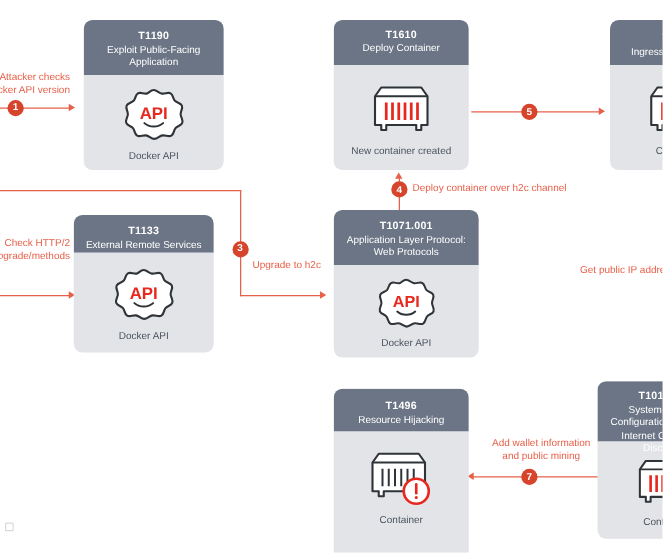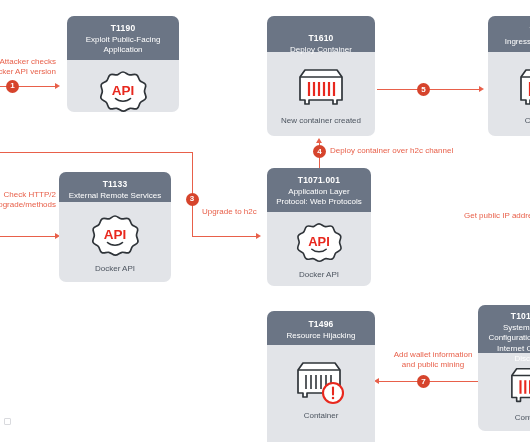--- a/index.html
+++ b/index.html
@@ -152,39 +152,39 @@
   </div>
 
   <div class="line hline" style="left:378px;top:381px;width:103px;"></div>
   <div class="arrowhead arrow-left" style="left:374px;top:377.6px;"></div>
   <div class="badge" style="left:417px;top:375px;">7</div>
   <div class="conn-label ctr" style="left:372px;top:350px;width:122px;">
     <div>Add wallet information</div>
     <div>and public mining</div>
   </div>
 
-  <div class="card" style="left:67px;top:16px;width:112px;height:96px;">
+  <div class="card" style="left:67px;top:16px;width:112px;height:120px;">
     <div class="card-head" style="height:44px;">
       <span class="card-id">T1190</span>
       <span class="card-title">Exploit Public-Facing Application</span>
     </div>
     <div class="card-body" style="height:76px;">
       <div class="icon-wrap">
         <svg width="52" height="48" viewBox="0 0 52 48" aria-hidden="true">
           <path d="M26 4 c2.6 0 4 2.5 6.6 2.9 2.6.4 4.7-1.5 6.9-.2 2.2 1.3 1.7 4.1 3.4 5.9 1.7 1.8 4.6 1.6 5.6 3.9 1 2.3-1.1 4.3-1 6.9.1 2.6 2.2 4.5 1.3 6.9-.9 2.4-3.8 2.3-5.4 4.2-1.6 1.9-1.1 4.7-3.3 6-2.2 1.3-4.4-.5-7-.2-2.6.3-4.1 2.8-6.7 2.8-2.6 0-4.1-2.5-6.7-2.8-2.6-.3-4.8 1.5-7 .2-2.2-1.3-1.7-4.1-3.3-6-1.6-1.9-4.5-1.8-5.4-4.2-.9-2.4 1.2-4.3 1.3-6.9.1-2.6-2-4.6-1-6.9 1-2.3 3.9-2.1 5.6-3.9 1.7-1.8 1.2-4.6 3.4-5.9 2.2-1.3 4.3.6 6.9.2C22 6.5 23.4 4 26 4 z" fill="#ffffff" stroke="#2f3439" stroke-width="1.7" stroke-linejoin="round"></path>
           <path d="M18.5 30.5 a9.5 7 0 0 0 15 0" fill="none" stroke="#2f3439" stroke-width="1.6" stroke-linecap="round"></path>
           <text x="26" y="27" text-anchor="middle" font-family="'Liberation Sans',sans-serif" font-size="13.5" font-weight="bold" fill="#e8281e">API</text>
         </svg>
       </div>
       <div class="card-caption">Docker API</div>
     </div>
   </div>
 
   <div class="card" style="left:267px;top:16px;width:108px;height:120px;">
-    <div class="card-head" style="height:36px;padding-top:17px;">
+    <div class="card-head" style="height:36px;padding-top:6px;">
       <span class="card-id">T1610</span>
       <span class="card-title">Deploy Container</span>
     </div>
     <div class="card-body" style="height:84px;">
       <div class="icon-wrap">
         <svg width="58" height="48" viewBox="0 0 58 48" aria-hidden="true">
           <path d="M8 13 L13 6 L45 6 L50 13 L50 36 L45 36 L45 40 L41 40 L41 36 L17 36 L17 40 L13 40 L13 36 L8 36 Z" fill="#ffffff" stroke="#2f3439" stroke-width="1.7" stroke-linejoin="round"></path>
           <line x1="8" y1="13" x2="50" y2="13" stroke="#2f3439" stroke-width="1.5"></line>
           <g stroke="#e8281e" stroke-width="2.2" stroke-linecap="butt">
             <line x1="17" y1="18" x2="17" y2="32"></line>
@@ -234,21 +234,21 @@
         <svg width="52" height="48" viewBox="0 0 52 48" aria-hidden="true">
           <path d="M26 4 c2.6 0 4 2.5 6.6 2.9 2.6.4 4.7-1.5 6.9-.2 2.2 1.3 1.7 4.1 3.4 5.9 1.7 1.8 4.6 1.6 5.6 3.9 1 2.3-1.1 4.3-1 6.9.1 2.6 2.2 4.5 1.3 6.9-.9 2.4-3.8 2.3-5.4 4.2-1.6 1.9-1.1 4.7-3.3 6-2.2 1.3-4.4-.5-7-.2-2.6.3-4.1 2.8-6.7 2.8-2.6 0-4.1-2.5-6.7-2.8-2.6-.3-4.8 1.5-7 .2-2.2-1.3-1.7-4.1-3.3-6-1.6-1.9-4.5-1.8-5.4-4.2-.9-2.4 1.2-4.3 1.3-6.9.1-2.6-2-4.6-1-6.9 1-2.3 3.9-2.1 5.6-3.9 1.7-1.8 1.2-4.6 3.4-5.9 2.2-1.3 4.3.6 6.9.2C22 6.5 23.4 4 26 4 z" fill="#ffffff" stroke="#2f3439" stroke-width="1.7" stroke-linejoin="round"></path>
           <path d="M18.5 30.5 a9.5 7 0 0 0 15 0" fill="none" stroke="#2f3439" stroke-width="1.6" stroke-linecap="round"></path>
           <text x="26" y="27" text-anchor="middle" font-family="'Liberation Sans',sans-serif" font-size="13.5" font-weight="bold" fill="#e8281e">API</text>
         </svg>
       </div>
       <div class="card-caption">Docker API</div>
     </div>
   </div>
 
-  <div class="card" style="left:267px;top:168px;width:104px;height:118px;">
+  <div class="card" style="left:267px;top:168px;width:116px;height:118px;">
     <div class="card-head" style="height:44px;">
       <span class="card-id">T1071.001</span>
       <span class="card-title">Application Layer Protocol: Web Protocols</span>
     </div>
     <div class="card-body" style="height:74px;">
       <div class="icon-wrap">
         <svg width="50" height="46" viewBox="0 0 52 48" aria-hidden="true">
           <path d="M26 4 c2.6 0 4 2.5 6.6 2.9 2.6.4 4.7-1.5 6.9-.2 2.2 1.3 1.7 4.1 3.4 5.9 1.7 1.8 4.6 1.6 5.6 3.9 1 2.3-1.1 4.3-1 6.9.1 2.6 2.2 4.5 1.3 6.9-.9 2.4-3.8 2.3-5.4 4.2-1.6 1.9-1.1 4.7-3.3 6-2.2 1.3-4.4-.5-7-.2-2.6.3-4.1 2.8-6.7 2.8-2.6 0-4.1-2.5-6.7-2.8-2.6-.3-4.8 1.5-7 .2-2.2-1.3-1.7-4.1-3.3-6-1.6-1.9-4.5-1.8-5.4-4.2-.9-2.4 1.2-4.3 1.3-6.9.1-2.6-2-4.6-1-6.9 1-2.3 3.9-2.1 5.6-3.9 1.7-1.8 1.2-4.6 3.4-5.9 2.2-1.3 4.3.6 6.9.2C22 6.5 23.4 4 26 4 z" fill="#ffffff" stroke="#2f3439" stroke-width="1.7" stroke-linejoin="round"></path>
           <path d="M18.5 30.5 a9.5 7 0 0 0 15 0" fill="none" stroke="#2f3439" stroke-width="1.6" stroke-linecap="round"></path>
           <text x="26" y="27" text-anchor="middle" font-family="'Liberation Sans',sans-serif" font-size="13.5" font-weight="bold" fill="#e8281e">API</text>

